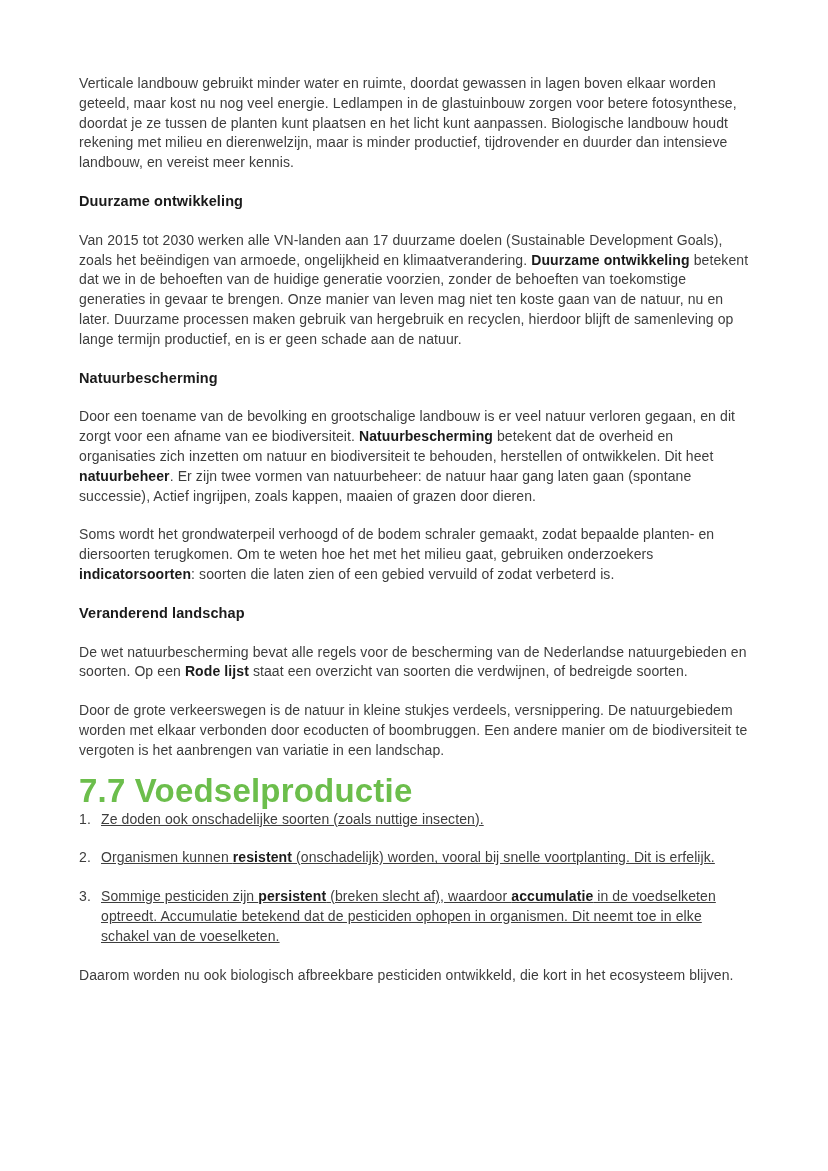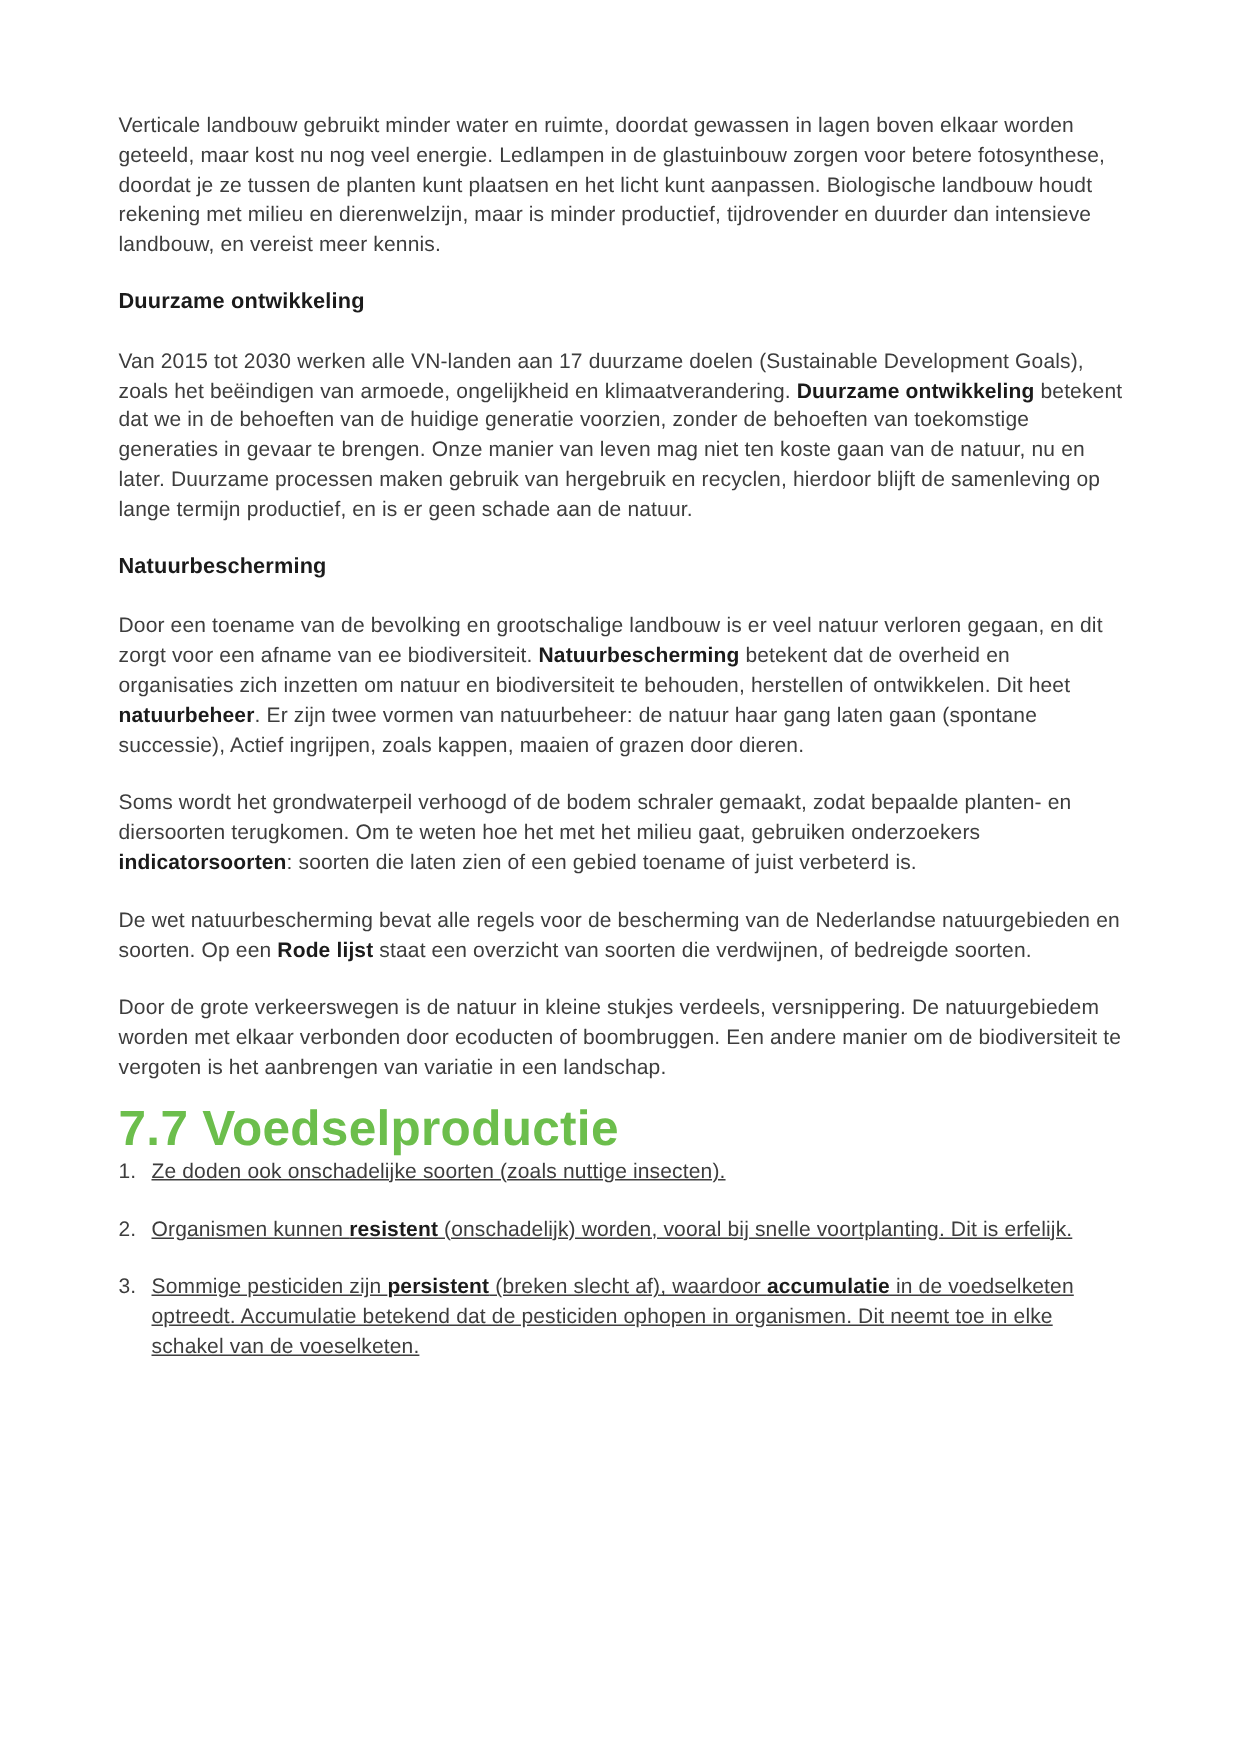--- a/index.html
+++ b/index.html
@@ -57,32 +57,34 @@
 </head>
 <body>
 
 <div class="page">
   <div class="doc" id="doc">
       <p class="para"><span>Verticale landbouw gebruikt minder water en ruimte, doordat gewassen in lagen boven elkaar worden geteeld, maar kost nu nog veel energie. Ledlampen in de glastuinbouw zorgen voor betere fotosynthese, doordat je ze tussen de planten kunt plaatsen en het licht kunt aanpassen. Biologische landbouw houdt rekening met milieu en dierenwelzijn, maar is minder productief, tijdrovender en duurder dan intensieve landbouw, en vereist meer kennis.</span></p>
       <h3 class="subheading">Duurzame ontwikkeling</h3>
       <p class="para"><span>Van 2015 tot 2030 werken alle VN-landen aan 17 duurzame doelen (Sustainable Development Goals), zoals het beëindigen van armoede, ongelijkheid en klimaatverandering. </span><b>Duurzame ontwikkeling</b><span> betekent dat we in de behoeften van de huidige generatie voorzien, zonder de behoeften van toekomstige generaties in gevaar te brengen. Onze manier van leven mag niet ten koste gaan van de natuur, nu en later. Duurzame processen maken gebruik van hergebruik en recyclen, hierdoor blijft de samenleving op lange termijn productief, en is er geen schade aan de natuur.</span></p>
       <h3 class="subheading">Natuurbescherming</h3>
       <p class="para"><span>Door een toename van de bevolking en grootschalige landbouw is er veel natuur verloren gegaan, en dit zorgt voor een afname van ee biodiversiteit. </span><b>Natuurbescherming</b><span> betekent dat de overheid en organisaties zich inzetten om natuur en biodiversiteit te behouden, herstellen of ontwikkelen. Dit heet </span><b>natuurbeheer</b><span>. Er zijn twee vormen van natuurbeheer: de natuur haar gang laten gaan (spontane successie), Actief ingrijpen, zoals kappen, maaien of grazen door dieren.</span></p>
-      <p class="para"><span>Soms wordt het grondwaterpeil verhoogd of de bodem schraler gemaakt, zodat bepaalde planten- en diersoorten terugkomen. Om te weten hoe het met het milieu gaat, gebruiken onderzoekers </span><b>indicatorsoorten</b><span>: soorten die laten zien of een gebied toename of juist verbeterd is.</span></p>
+      <p class="para"><span>Soms wordt het grondwaterpeil verhoogd of de bodem schraler gemaakt, zodat bepaalde planten- en diersoorten terugkomen. Om te weten hoe het met het milieu gaat, gebruiken onderzoekers </span><b>indicatorsoorten</b><span>: soorten die laten zien of een gebied vervuild of zodat verbeterd is.</span></p>
+      <h3 class="subheading">Veranderend landschap</h3>
       <p class="para"><span>De wet natuurbescherming bevat alle regels voor de bescherming van de Nederlandse natuurgebieden en soorten. Op een </span><b>Rode lijst</b><span> staat een overzicht van soorten die verdwijnen, of bedreigde soorten.</span></p>
       <p class="para"><span>Door de grote verkeerswegen is de natuur in kleine stukjes verdeels, versnippering. De natuurgebiedem worden met elkaar verbonden door ecoducten of boombruggen. Een andere manier om de biodiversiteit te vergoten is het aanbrengen van variatie in een landschap.</span></p>
       <h2 class="section-title">7.7 Voedselproductie</h2>
       <div class="olist">
         <div class="olist-item">
           <span class="olist-num">1.</span>
           <span class="olist-body"><span>Ze doden ook onschadelijke soorten (zoals nuttige insecten).</span></span>
         </div>
         <div class="olist-item">
           <span class="olist-num">2.</span>
           <span class="olist-body"><span>Organismen kunnen </span><b>resistent</b><span> (onschadelijk) worden, vooral bij snelle voortplanting. Dit is erfelijk.</span></span>
         </div>
         <div class="olist-item">
           <span class="olist-num">3.</span>
           <span class="olist-body"><span>Sommige pesticiden zijn </span><b>persistent</b><span> (breken slecht af), waardoor </span><b>accumulatie</b><span> in de voedselketen optreedt. Accumulatie betekend dat de pesticiden ophopen in organismen. Dit neemt toe in elke schakel van de voeselketen.</span></span>
         </div>
       </div>
+      <p class="para"><span>Daarom worden nu ook biologisch afbreekbare pesticiden ontwikkeld, die kort in het ecosysteem blijven.</span></p>
     </div>
 </div>
 
 </body></html>

